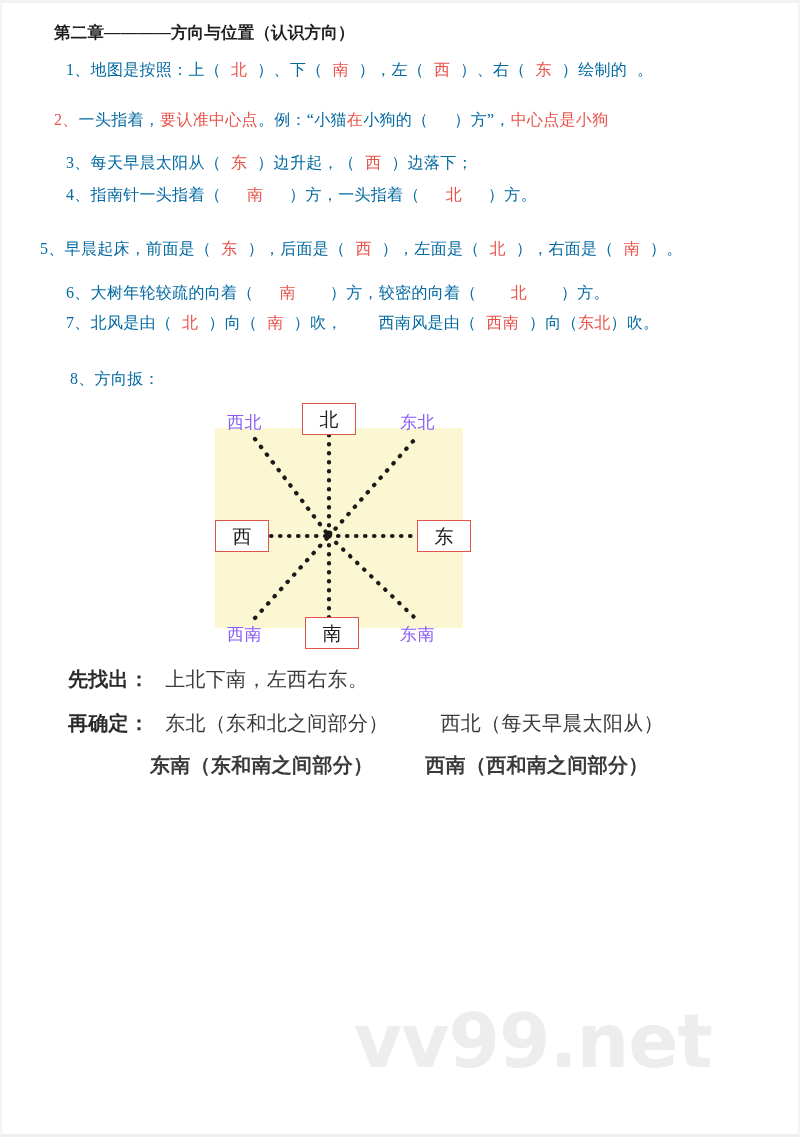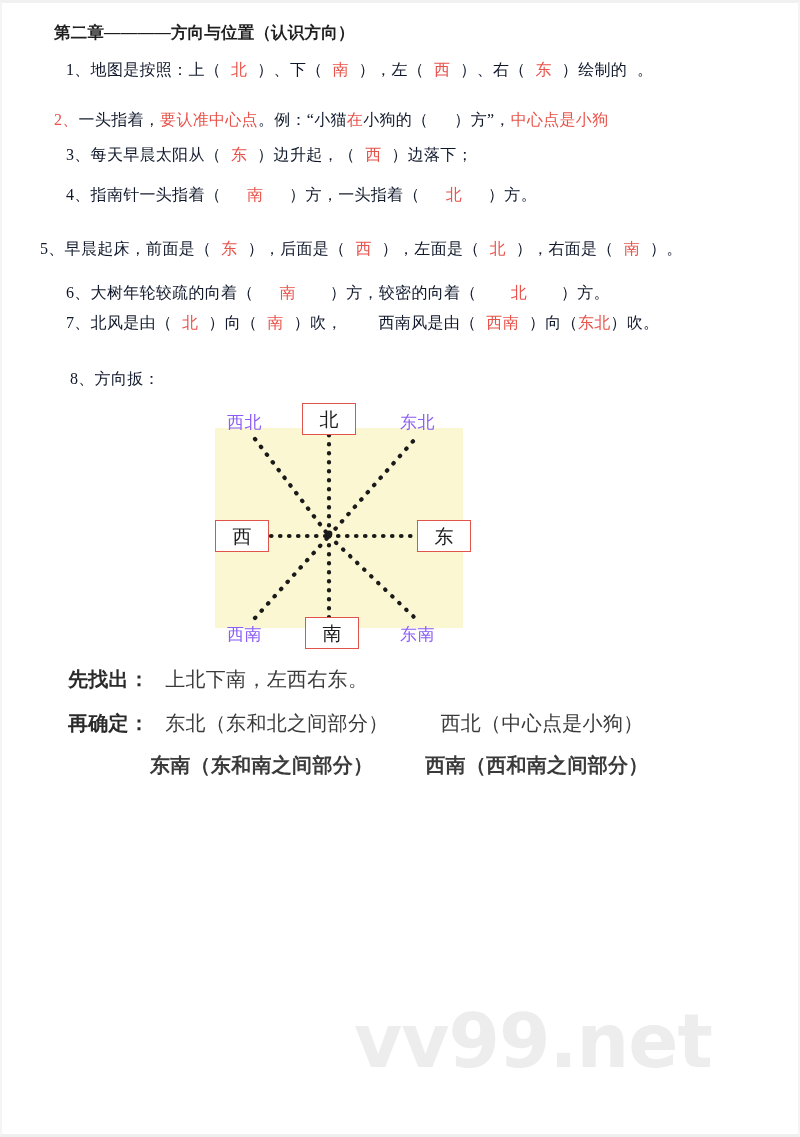--- a/index.html
+++ b/index.html
@@ -61,21 +61,21 @@
   
   .qline {
     position: absolute;
     left: 64px;
     font-size: 16px;
     color: #3a3a3a;
     white-space: nowrap;
     letter-spacing: 0.3px;
   }
   .qline .red { color: #e8524a; }
-  .qline .blk { color: #0f172a; }
+  .qline .blk { color: #0369a1; }
   .sp { display: inline-block; width: 10px; }
   .sp-wide { display: inline-block; width: 26px; }
   .sp-xwide { display: inline-block; width: 34px; }
   .blank { display: inline-block; width: 26px; }
 
   
   .compass {
     position: absolute;
     left: 213px;
     top: 400px;
@@ -148,21 +148,21 @@
     <div class="doc-title">第二章————方向与位置（认识方向）</div>
 
     <div class="qline" id="q1" style="top:57px;">
       <span class="blk">1、地图是按照：上（</span><span class="sp"></span><span class="red">北</span><span class="sp"></span><span class="blk">）、下（</span><span class="sp"></span><span class="red">南</span><span class="sp"></span><span class="blk">），左（</span><span class="sp"></span><span class="red">西</span><span class="sp"></span><span class="blk">）、右（</span><span class="sp"></span><span class="red">东</span><span class="sp"></span><span class="blk">）绘制的</span><span class="sp"></span><span class="blk">。</span>
     </div>
 
     <div class="qline" id="q2" style="top:107px; left:52px;">
       <span class="red">2、</span><span class="blk">一头指着，</span><span class="red">要认准中心点</span><span class="blk">。例：“小猫</span><span class="red">在</span><span class="blk">小狗的（</span><span class="blank"></span><span class="blk">）方”，</span><span class="red">中心点是小狗</span>
     </div>
 
-    <div class="qline" id="q3" style="top:142px;font-family:Liberation Serif, serif;">
+    <div class="qline" id="q3" style="top:150px;font-family:Liberation Serif, serif;">
       <span class="blk">3、每天早晨太阳从（</span><span class="sp"></span><span class="red">东</span><span class="sp"></span><span class="blk">）边升起，（</span><span class="sp"></span><span class="red">西</span><span class="sp"></span><span class="blk">）边落下；</span>
     </div>
 
     <div class="qline" id="q4" style="top:182px;">
       <span class="blk">4、指南针一头指着（</span><span class="sp-wide"></span><span class="red">南</span><span class="sp-wide"></span><span class="blk">）方，一头指着（</span><span class="sp-wide"></span><span class="red">北</span><span class="sp-wide"></span><span class="blk">）方。</span>
     </div>
 
     <div class="qline" id="q5" style="top:236px; left:38px;">
       <span class="blk">5、早晨起床，前面是（</span><span class="sp"></span><span class="red">东</span><span class="sp"></span><span class="blk">），后面是（</span><span class="sp"></span><span class="red">西</span><span class="sp"></span><span class="blk">），左面是（</span><span class="sp"></span><span class="red">北</span><span class="sp"></span><span class="blk">），右面是（</span><span class="sp"></span><span class="red">南</span><span class="sp"></span><span class="blk">）。</span>
     </div>
@@ -214,21 +214,21 @@
       <div class="lbl" id="lbl-ne">东北</div>
       <div class="lbl" id="lbl-sw">西南</div>
       <div class="lbl" id="lbl-se">东南</div>
     </div>
 
     <div class="exp" style="left:66px; top:663px;">
       <span class="lead">先找出：</span><span class="gap"></span><span>上北下南，左西右东。</span>
     </div>
 
     <div class="exp" style="left:66px; top:707px;">
-      <span class="lead">再确定：</span><span class="gap"></span><span>东北（东和北之间部分）</span><span class="gap-lg"></span><span>西北（中心点是小狗）</span>
+      <span class="lead">再确定：</span><span class="gap"></span><span>东北（东和北之间部分）</span><span class="gap-lg"></span><span>西北（每天早晨太阳从）</span>
     </div>
 
     <div class="exp" style="left:148px; top:749px;font-weight:bold;">
       <span>东南（东和南之间部分）</span><span class="gap-lg"></span><span>西南（西和南之间部分）</span>
     </div>
 
   </div>
 </div>
 
 </body></html>

